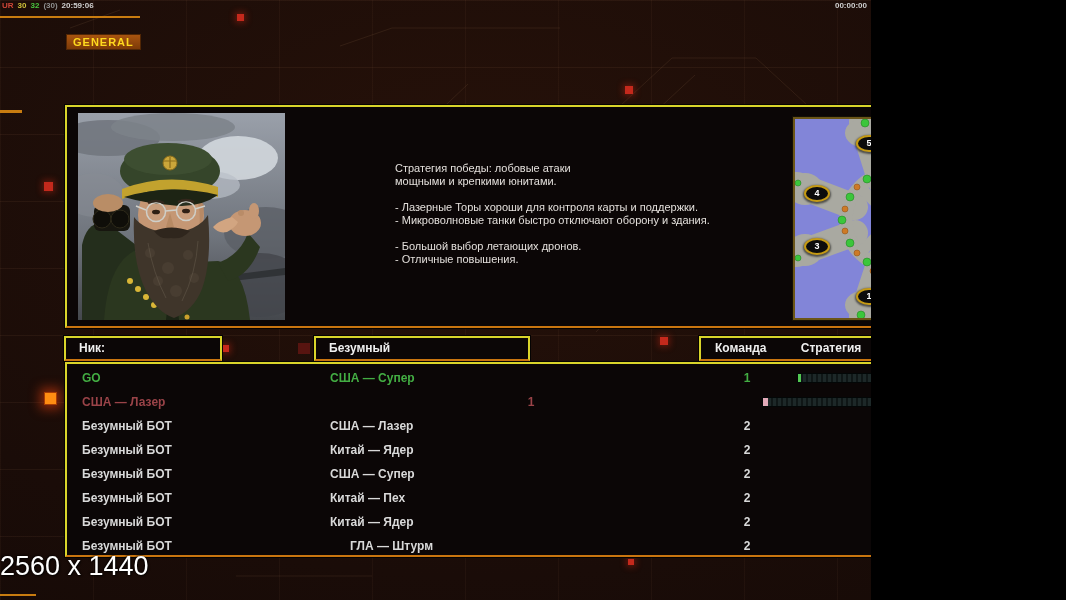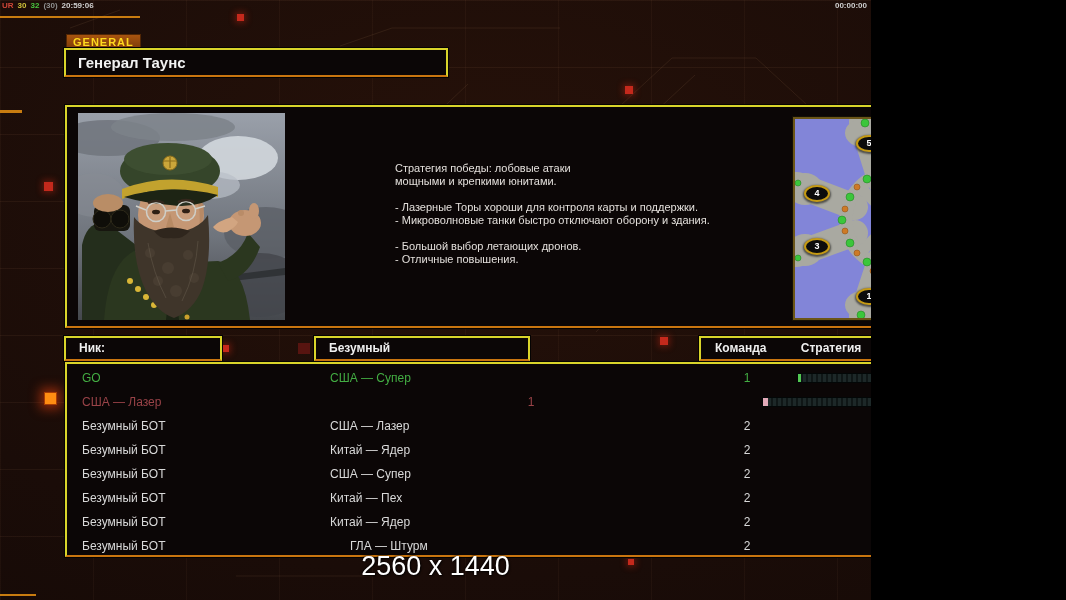--- a/index.html
+++ b/index.html
@@ -39,34 +39,34 @@
   
   .hdr{position:absolute;top:336px;height:21px;background:#0b0606;border:2px solid #d9d42a;
        border-bottom-color:#c9750f;color:#efefef;font-size:12px;font-weight:bold;line-height:21px;
        padding-left:13px;box-shadow:0 0 0 1px #050302;}
   .hdr-nick{left:64px;width:141px;}
   .hdr-general{left:314px;width:199px;}
   .hdr-team{left:699px;width:197px;padding-left:0;}
   .hdr-team span{display:inline-block;}
   .hdr-team .t1{margin-left:14px;} .hdr-team .t2{margin-left:31px;}
   
-  .tablebox{left:65px;top:362px;width:931px;height:189px;padding-top:2px;}
+  .tablebox{left:65px;top:362px;width:931px;height:189px;padding-top:2px;font-weight:bold;}
   .row{display:grid;grid-template-columns:248px 402px 30px 35px 191px;height:24px;align-items:center;
        padding-left:15px;font-size:12px;color:#d9d9d9;}
   .row .team{text-align:center;}
   .bar{display:block;width:189px;height:8px;border:1px solid #030707;position:relative;
        background:repeating-linear-gradient(to right,#1d2828 0 3px,#0f1616 3px 5px);}
   .bar i{position:absolute;left:0;top:0;bottom:0;display:block;}
   
   .sq{position:absolute;}
   .sq.red{background:#c4291c;box-shadow:0 0 6px 2px rgba(200,40,20,.40);}
   .sq.dim{background:#571410;}
   .sq.orange{background:#ff8d12;border:1px solid #a83c04;box-shadow:0 0 11px 4px rgba(255,70,15,.5);}
   .oline{position:absolute;background:#c87c10;}
-  .watermark{position:absolute;left:0;right:0;top:551px;text-align:center;color:#ffffff;
+  .watermark{position:absolute;left:0;right:0;top:551px;text-align:left;color:#ffffff;
        font-size:27px;text-shadow:1px 1px 2px rgba(0,0,0,.85), -1px -1px 2px rgba(0,0,0,.5);}
 </style>
 </head>
 <body>
 
 <div id="screen">
   <div class="gridlines"></div>
 
   <svg class="circuit" width="1066" height="600">
     <g fill="none" stroke="rgba(215,170,120,0.10)" stroke-width="1">
@@ -104,23 +104,20 @@
   <div class="sq orange" style="left:1001px;top:214px;width:14px;height:14px"></div>
   <div class="sq red" style="left:222px;top:345px;width:7px;height:7px"></div>
   <div class="sq dim" style="left:298px;top:343px;width:12px;height:11px"></div>
   <div class="sq red" style="left:660px;top:337px;width:8px;height:8px"></div>
   <div class="sq dim" style="left:922px;top:340px;width:13px;height:12px"></div>
   <div class="sq orange" style="left:44px;top:392px;width:11px;height:11px"></div>
   <div class="sq orange" style="left:1005px;top:438px;width:14px;height:14px"></div>
   <div class="sq red" style="left:628px;top:559px;width:6px;height:6px"></div>
 
   <div class="tab">GENERAL</div>
-  <div class="box titlebox">
-    <span>Генерал Таунс</span>
-  </div>
 
   <div class="box mainbox">
 
     <div class="portrait">
       <svg width="207" height="207" viewBox="0 0 207 207">
         <defs>
           <linearGradient id="sky" x1="0" y1="0" x2="0" y2="1">
             <stop offset="0" stop-color="#9aa0aa"></stop>
               <stop offset="0.6" stop-color="#6f747c"></stop>
               <stop offset="1" stop-color="#45484d"></stop>

